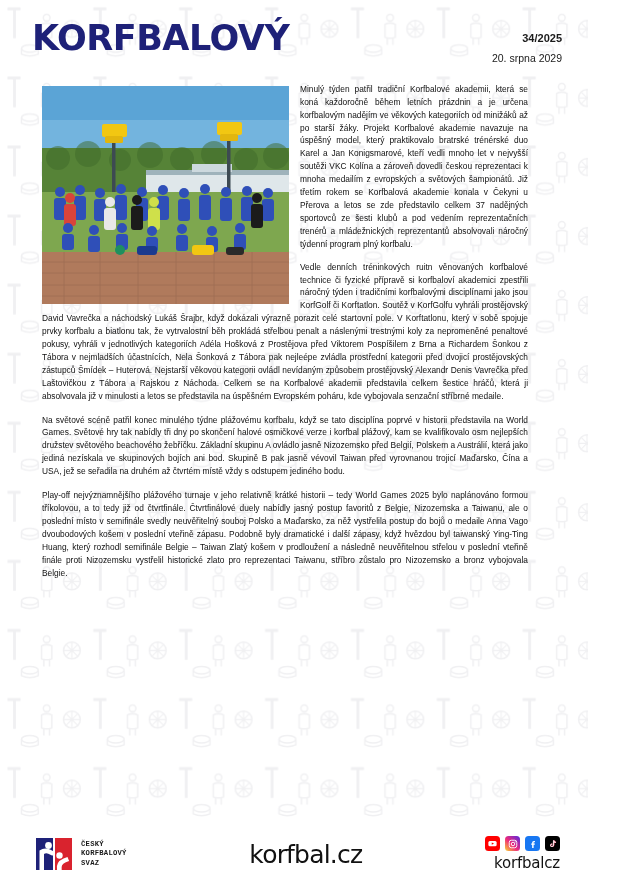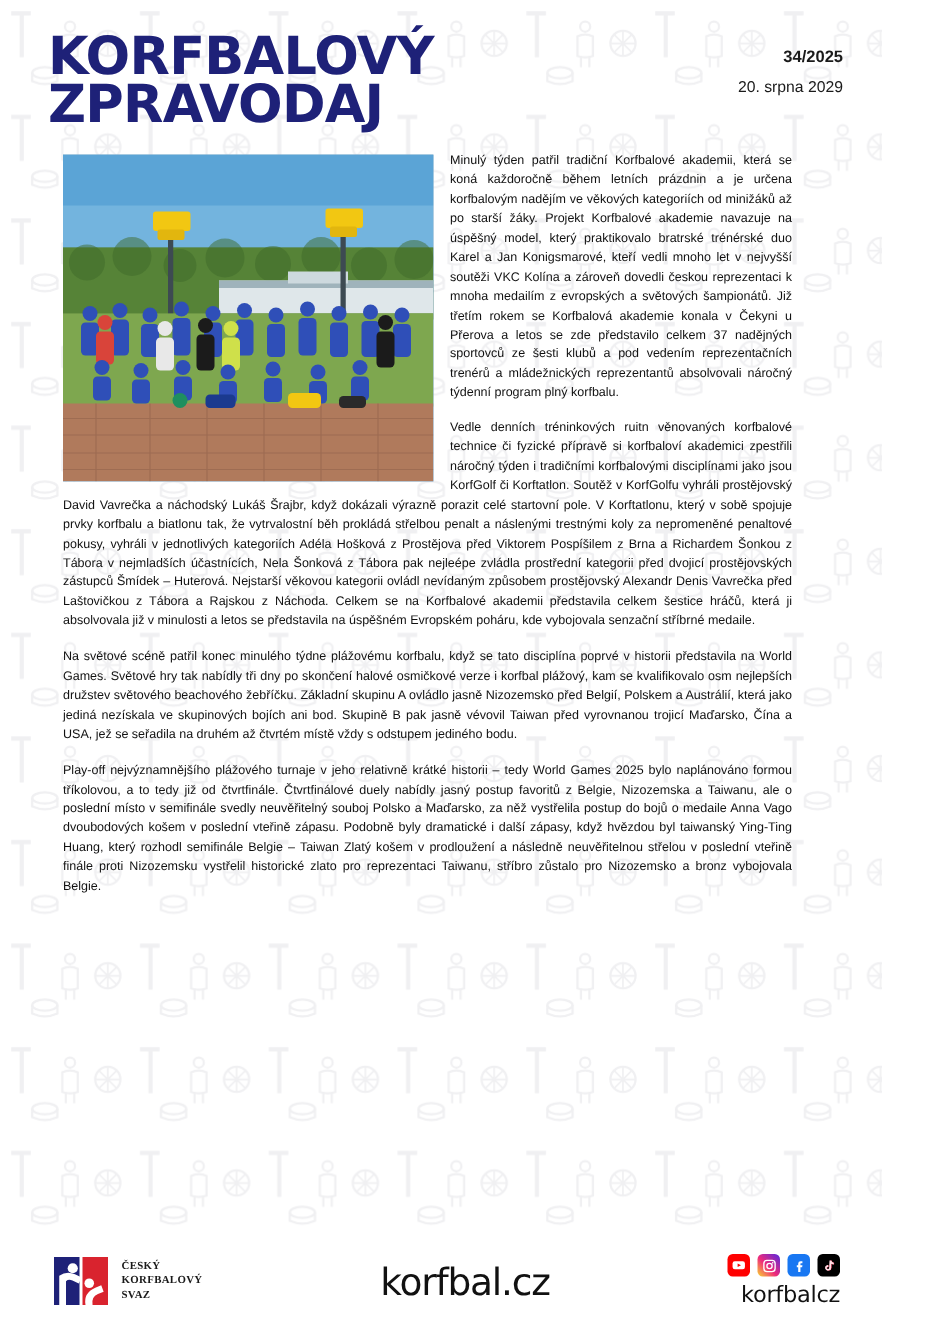--- a/index.html
+++ b/index.html
@@ -111,21 +111,21 @@
     align-items: center;
     gap: 7px;
     flex: 0 0 auto;
   }
   .czk-logo {
     width: 40px;
     height: 36px;
     flex: 0 0 auto;
   }
   .czk-text {
-    font-family: Liberation Serif, serif;
+    font-family: Liberation Mono, monospace;
     font-weight: bold;
     font-size: 7.2px;
     line-height: 9.5px;
     letter-spacing: 0.25px;
     color: #1a1a1a;
     text-transform: uppercase;
   }
   .footer-center {
     flex: 1 1 auto;
     text-align: center;
@@ -204,21 +204,20 @@
         <use href="#wm-ball" x="66" y="20"></use>
         <use href="#wm-ring" x="20" y="44"></use>
       </pattern>
     </defs>
     <rect x="0" y="0" width="630" height="891" fill="url(#wm-tile)"></rect>
   </svg>
 
   <div class="header">
     <div class="masthead">
       <span class="masthead-line">KORFBALOVÝ</span>
-      <span class="masthead-line">ZPRAVODAJ</span>
     </div>
     <div class="issue-block">
       <span class="issue-no">34/2025</span>
       <span class="issue-date">20. srpna 2029</span>
     </div>
   </div>
 
   <div class="content clearfix">
 
     <figure class="article-figure">

